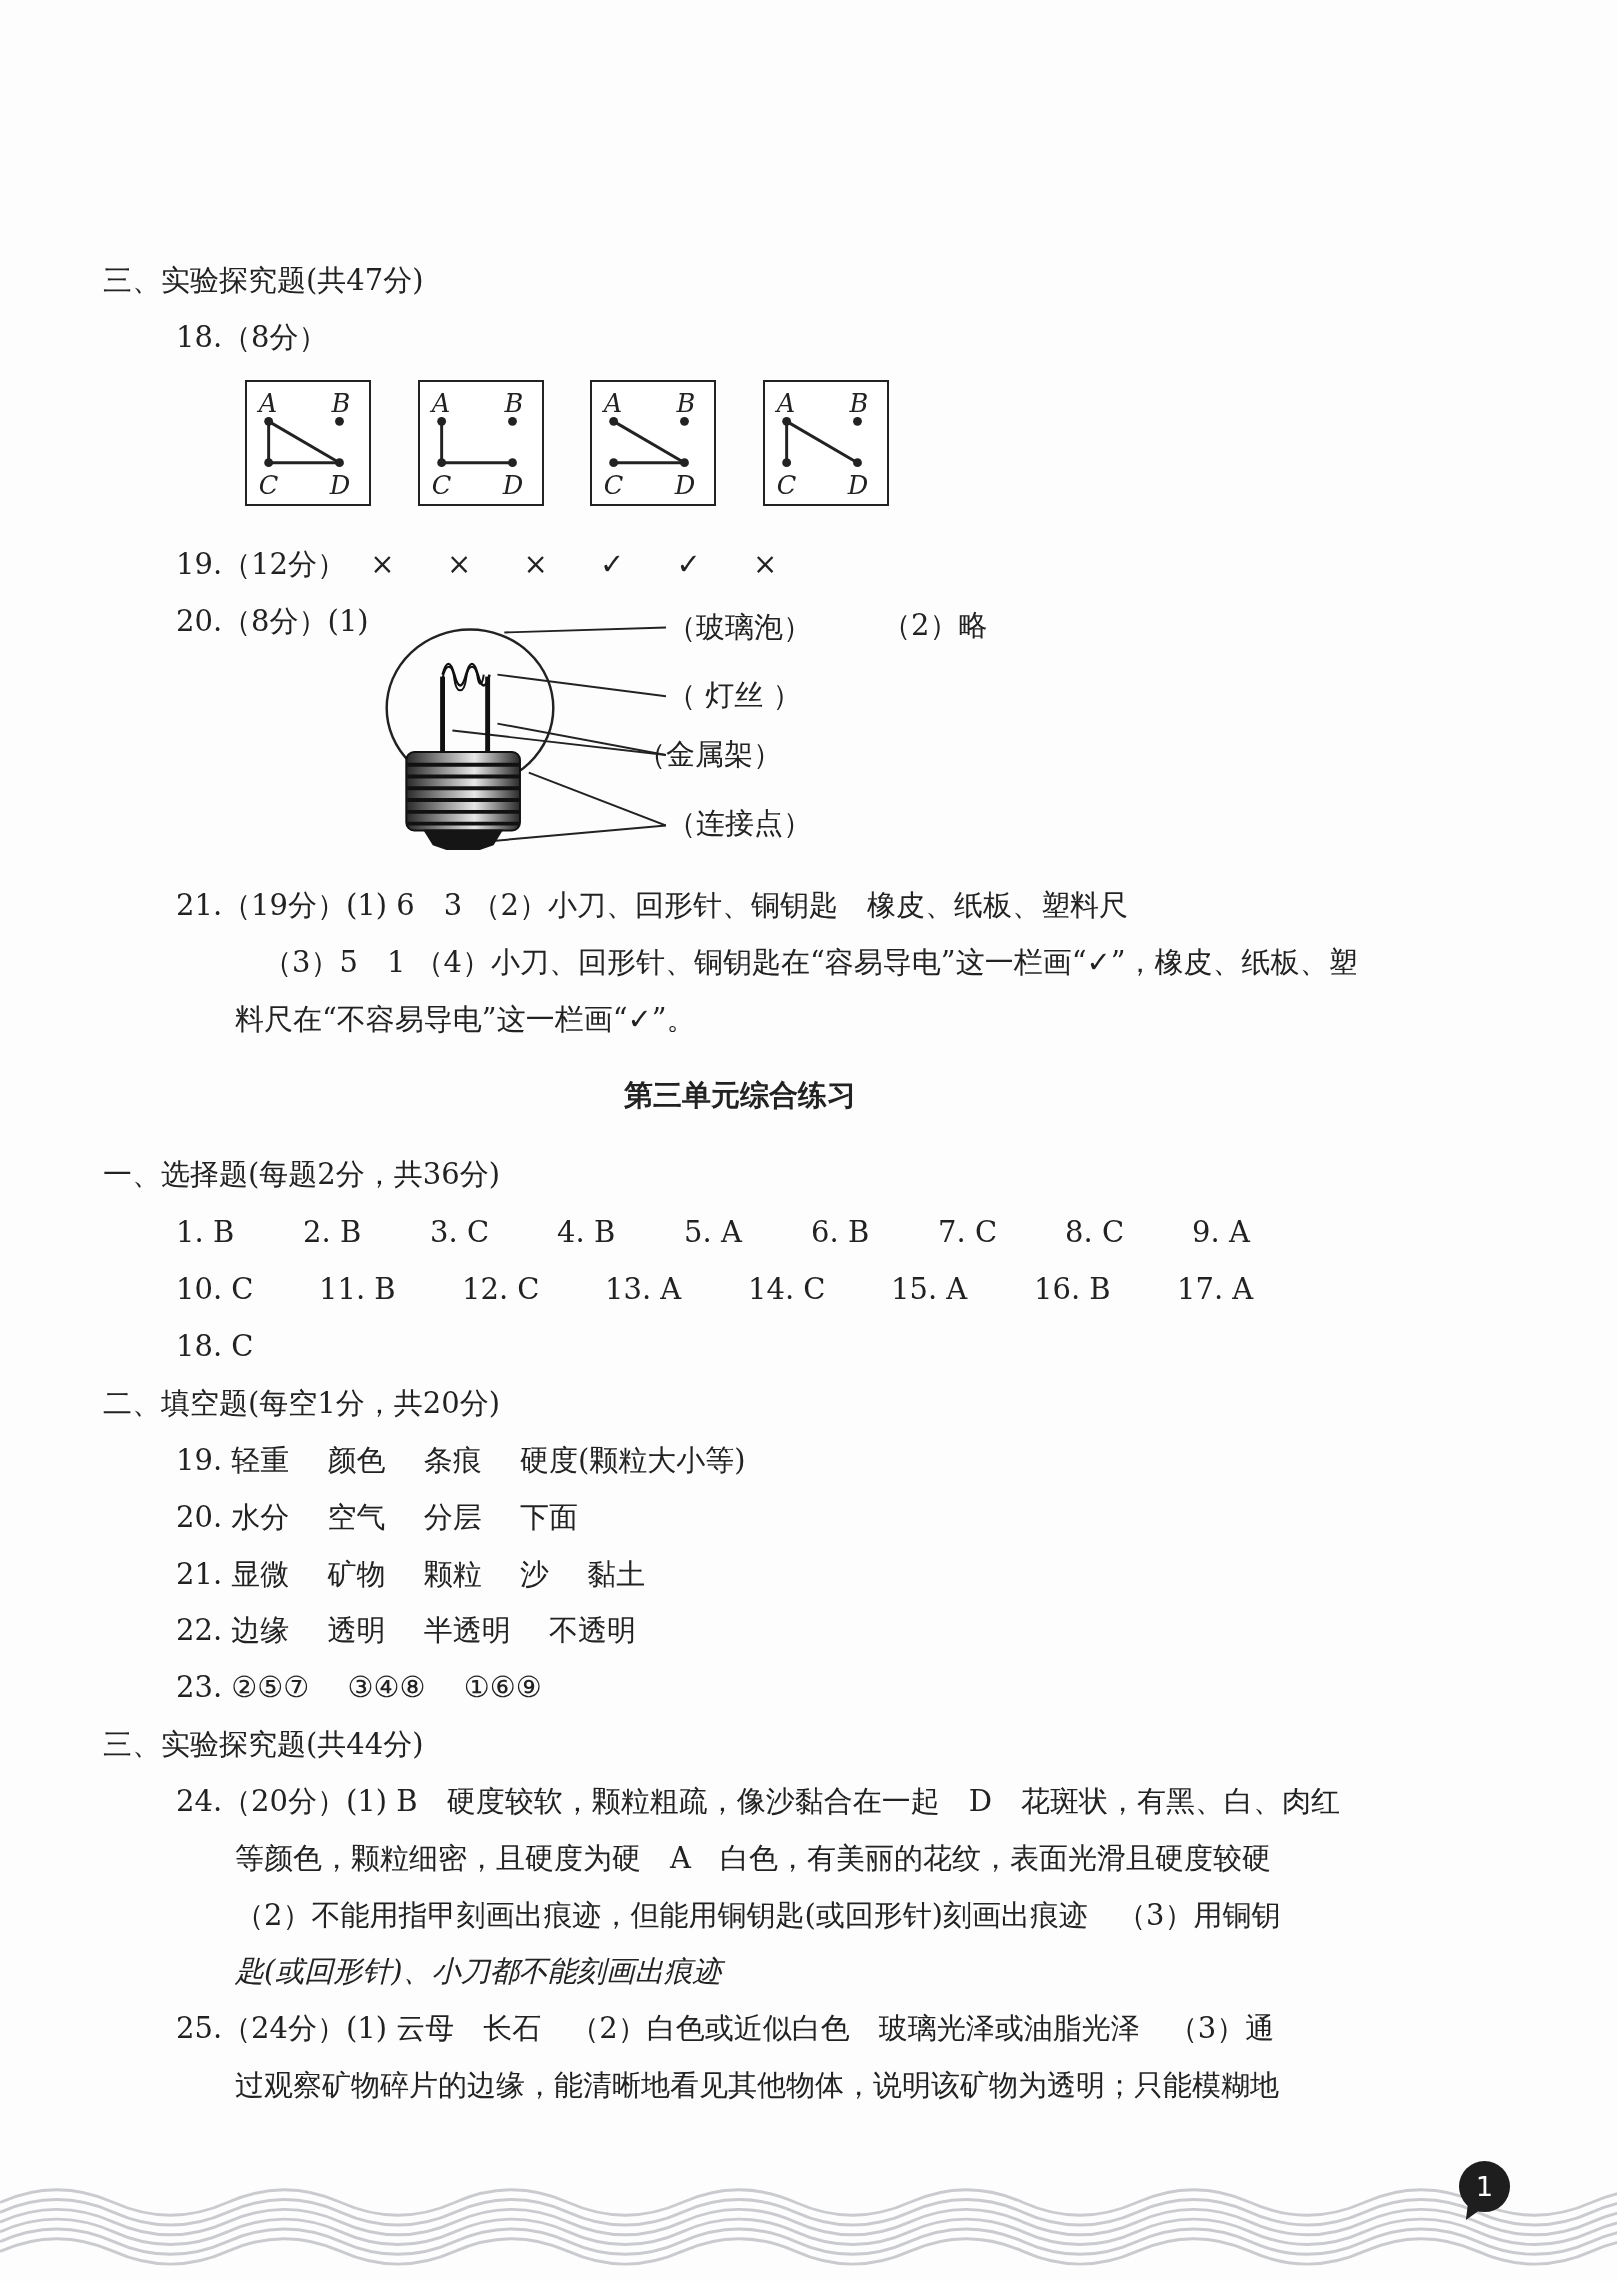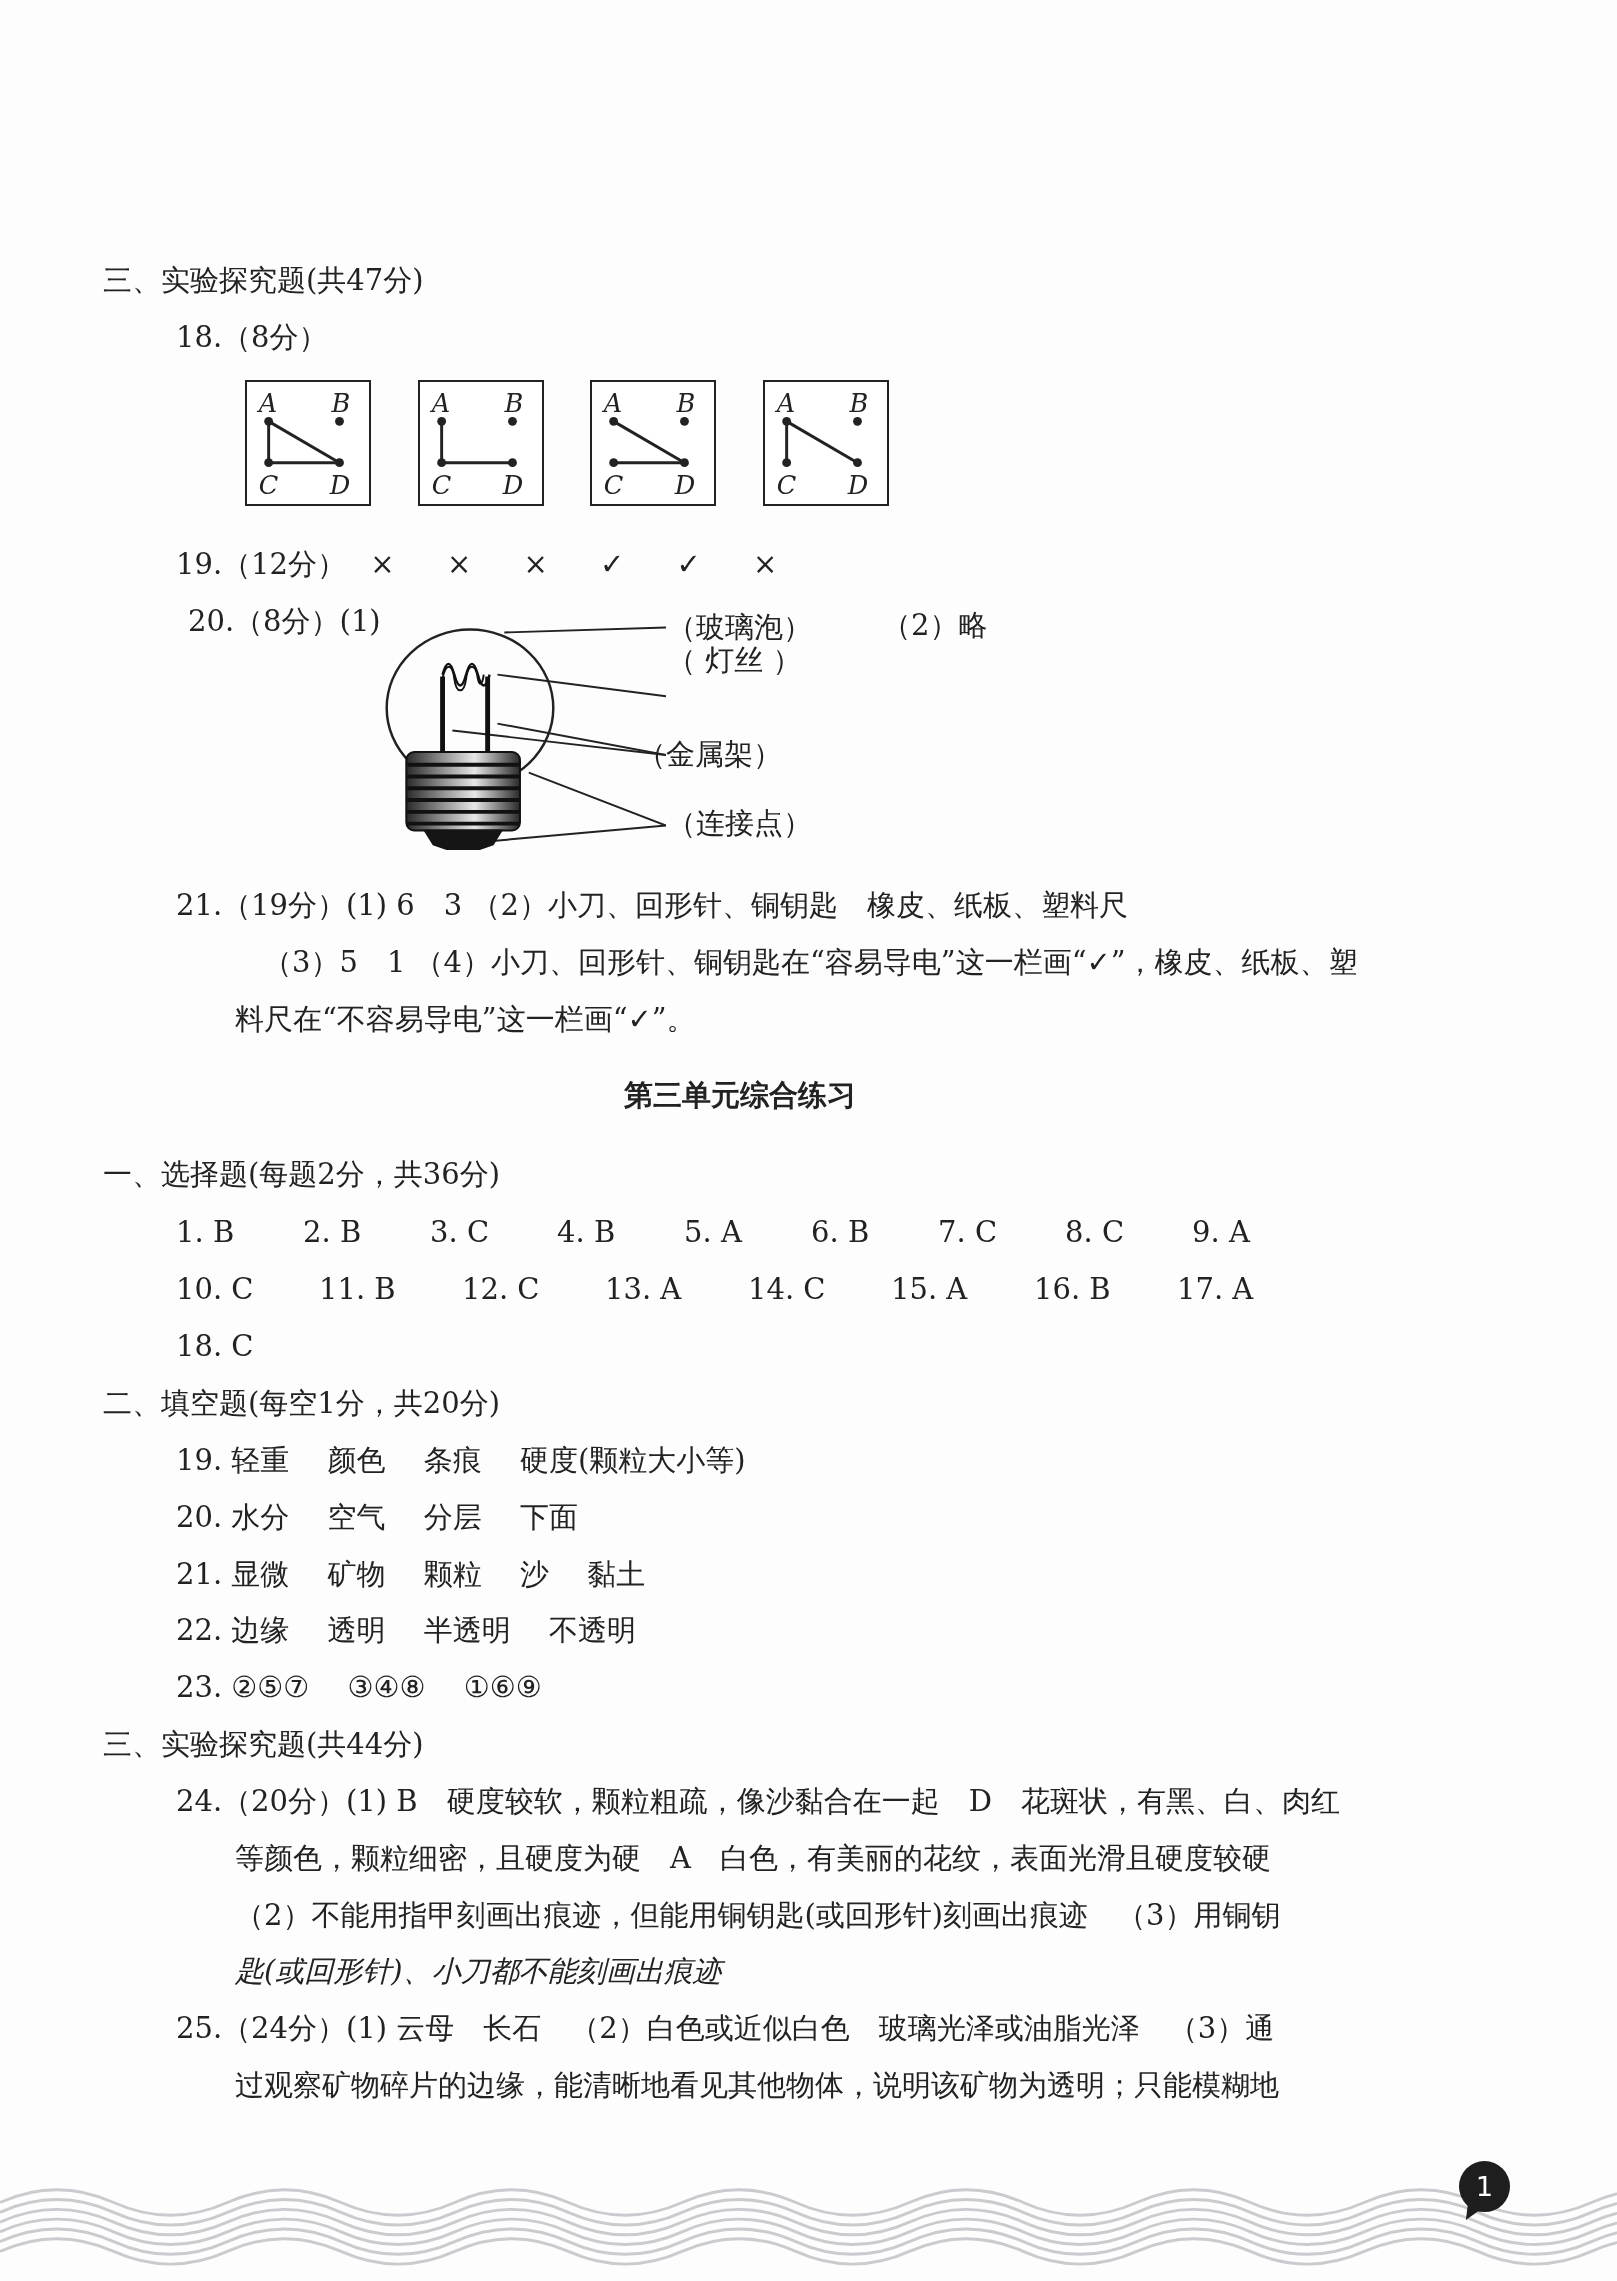--- a/index.html
+++ b/index.html
@@ -110,21 +110,21 @@
   <span>19.（12分）</span>
   <span class="gap" style="width:5.9px"></span>
   <span>×</span><span class="gap" style="width:43px"></span>
   <span>×</span><span class="gap" style="width:43px"></span>
   <span>×</span><span class="gap" style="width:43px"></span>
   <span>✓</span><span class="gap" style="width:43px"></span>
   <span>✓</span><span class="gap" style="width:43px"></span>
   <span>×</span>
 </div>
 
-<div class="abs t q" style="top:602px;margin-left:12px;">20.（8分）(1)</div>
+<div class="abs t q" style="top:602px;">20.（8分）(1)</div>
 <div class="abs t" style="left:882px; top:606px;">（2）略</div>
 
 <svg class="abs" style="left:372px; top:608px;" width="294" height="245" viewBox="0 0 300 250">
   <defs>
     <linearGradient id="metal" x1="0" x2="1" y1="0" y2="0">
       <stop offset="0" stop-color="#2a2a2a"></stop>
         <stop offset="0.35" stop-color="#9a9a9a"></stop>
       <stop offset="0.6" stop-color="#e6e6e6"></stop>
         <stop offset="1" stop-color="#2a2a2a"></stop>
     </linearGradient>
@@ -154,21 +154,21 @@
       <line x1="36" y1="172" x2="150" y2="172"></line>
     <line x1="36" y1="184" x2="150" y2="184"></line>
       <line x1="36" y1="196" x2="150" y2="196"></line>
     <line x1="36" y1="208" x2="150" y2="208"></line>
       <line x1="36" y1="220" x2="150" y2="220"></line>
   </g>
   <path d="M52 226 L134 226 L124 242 L110 247 L76 247 L62 242 Z" fill="#151515"></path>
 </svg>
 
 <div class="abs t" style="left:667px; top:608px;text-align:right;">（玻璃泡）</div>
-<div class="abs t" style="left:667px; top:641px;">（ 灯丝 ）</div>
+<div class="abs t" style="left:667px; top:676px;">（ 灯丝 ）</div>
 <div class="abs t" style="left:637px; top:735px;text-align:right;">（金属架）</div>
 <div class="abs t" style="left:667px; top:804px;text-align:right;">（连接点）</div>
 
 <div class="abs t q" style="top:886px;">21.（19分）(1) 6　3 （2）小刀、回形针、铜钥匙　橡皮、纸板、塑料尺</div>
 <div class="abs t c" style="top:943px;margin-left:28px;">（3）5　1 （4）小刀、回形针、铜钥匙在“容易导电”这一栏画“✓”，橡皮、纸板、塑</div>
 <div class="abs t c" style="top:1000px;">料尺在“不容易导电”这一栏画“✓”。</div>
 
 <div class="abs title" style="top:1076px;">第三单元综合练习</div>
 
 <div class="abs t h" style="top:1155px;">一、选择题(每题2分，共36分)</div>

